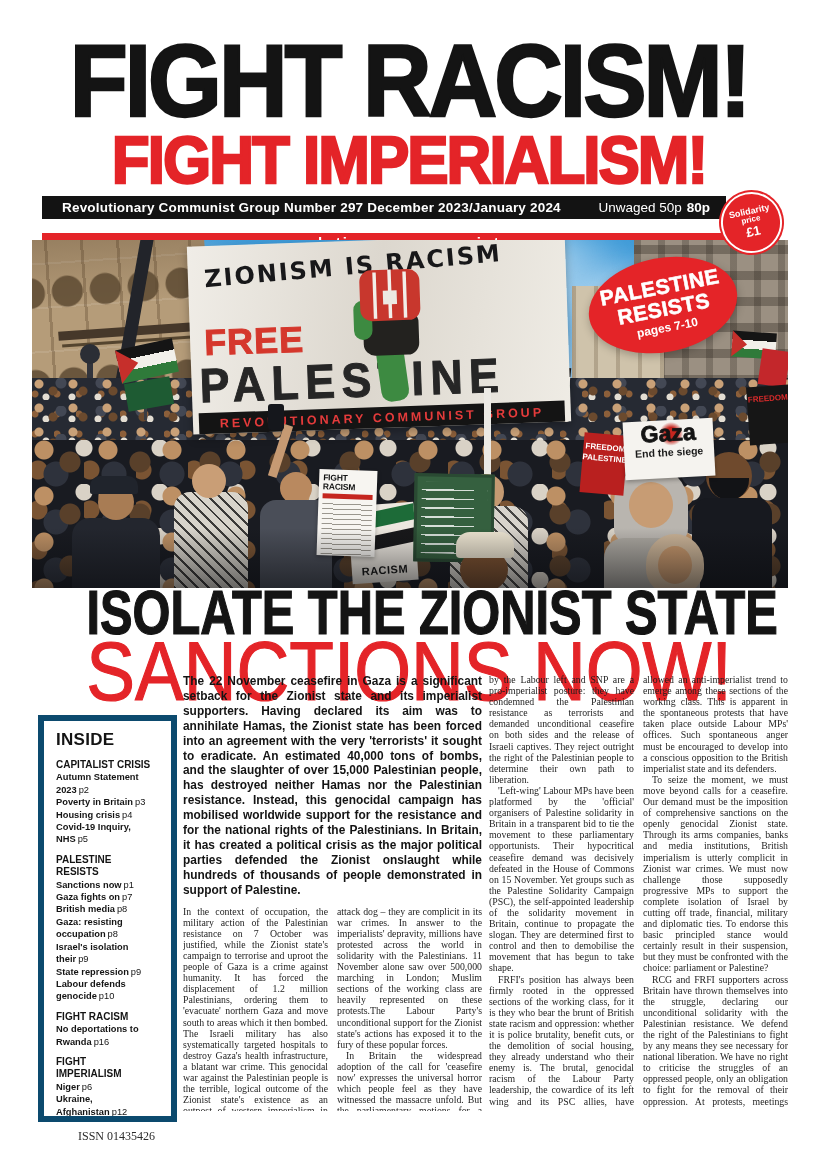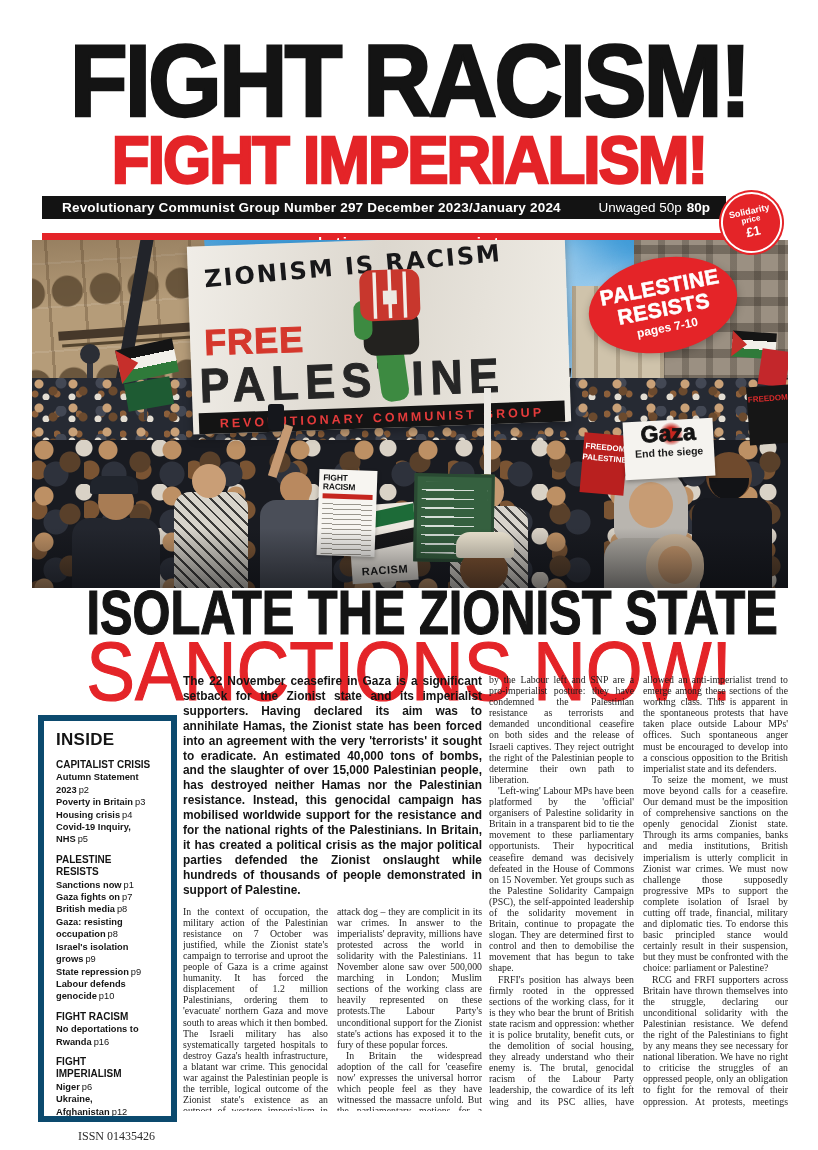--- a/index.html
+++ b/index.html
@@ -333,21 +333,21 @@
           <div>
 
               <div class="s-item"><span>Sanctions now</span><span class="pg">p1</span></div>
 
               <div class="s-item"><span>Gaza fights on</span><span class="pg">p7</span></div>
 
               <div class="s-item"><span>British media</span><span class="pg">p8</span></div>
 
               <div class="s-item"><span>Gaza: resisting occupation</span><span class="pg">p8</span></div>
 
-              <div class="s-item"><span>Israel's isolation grows</span><span class="pg">p9</span></div>
+              <div class="s-item"><span>Israel's isolation their</span><span class="pg">p9</span></div>
 
               <div class="s-item"><span>State repression</span><span class="pg">p9</span></div>
 
               <div class="s-item"><span>Labour defends genocide</span><span class="pg">p10</span></div>
             </div>
         </div>
 
         <div class="sect">
           <div class="sect-title">FIGHT RACISM</div>
           <div>

